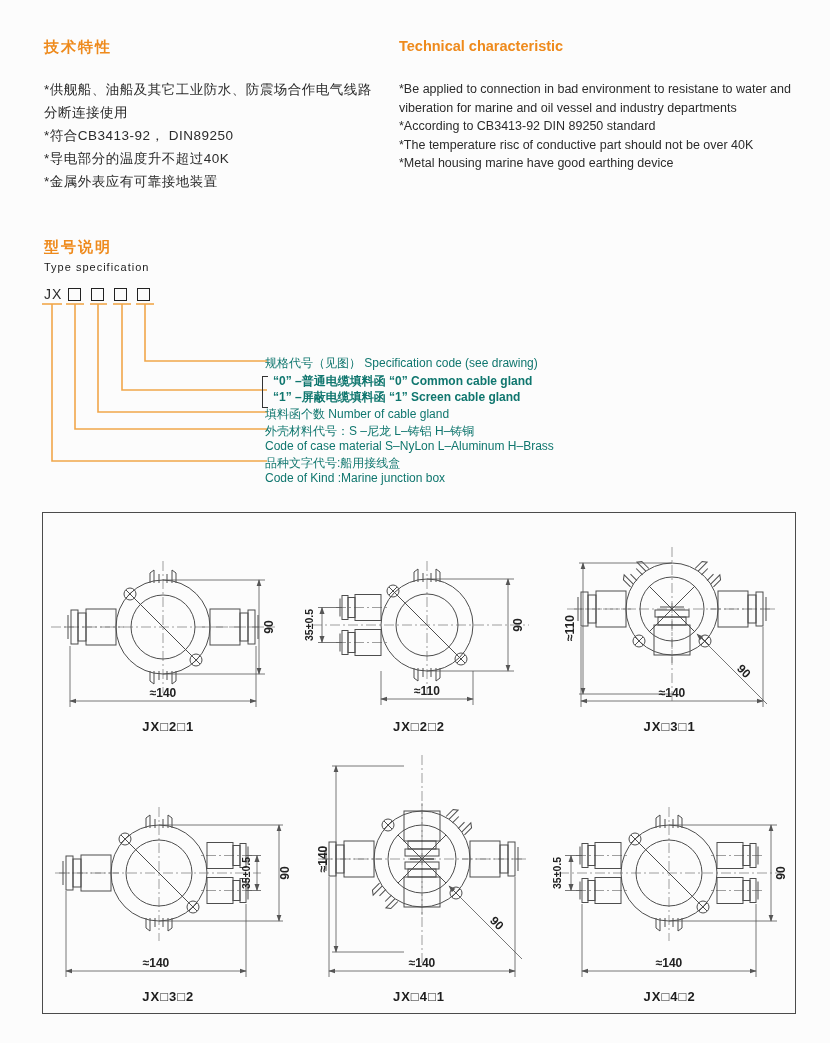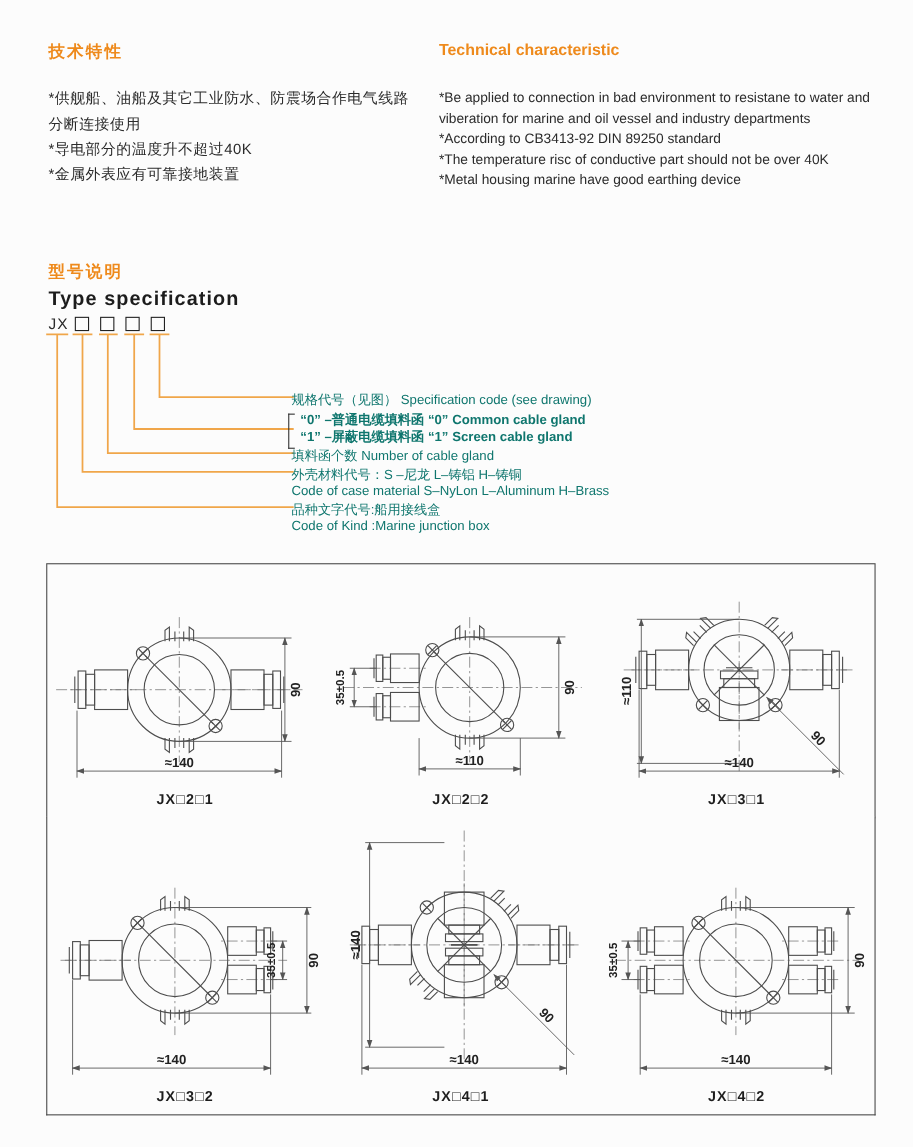--- a/index.html
+++ b/index.html
@@ -5,21 +5,21 @@
   html,body{margin:0;padding:0;}
   body{
     width:830px;height:1043px;position:relative;
     background:#fcfcfc;
     font-family:"Liberation Sans","DejaVu Sans",sans-serif;
     color:#2b2b2b;overflow:hidden;
   }
   .abs{position:absolute;}
   .head-orange{color:#ee8a1c;font-weight:bold;font-size:15px;letter-spacing:2px;}
   .head-orange-en{color:#ee8a1c;font-weight:bold;font-size:14.5px;}
-  .head-black{color:#1c1c1c;font-weight:bold;font-size:18px;letter-spacing:1px;}
+  .head-black{color:#1c1c1c;font-weight:normal;font-size:11px;letter-spacing:1px;}
   .bullets-zh{left:44px;top:78px;width:330px;font-size:13.5px;line-height:23px;letter-spacing:.5px;}
   .bullets-en{left:399px;top:80px;width:415px;font-size:12.5px;line-height:18.5px;}
   .model-jx{left:44px;top:286px;font-size:14px;font-weight:normal;letter-spacing:1px;}
   .sq{position:absolute;top:288px;width:11px;height:11px;border:1.5px solid #222;background:#fcfcfc;}
   .spec-line{position:absolute;left:265px;font-size:12px;white-space:nowrap;color:#0f766e;}
   .spec-ind{left:273px;font-weight:bold;}
   .bracket{position:absolute;left:262px;top:376px;width:5px;height:30px;
     border-left:1.5px solid #333;border-top:1.5px solid #333;border-bottom:1.5px solid #333;}
   .panel{position:absolute;left:42px;width:752px;border:1px solid #4b4b4b;background:#fcfcfc;
     display:flex;flex-direction:row;}
@@ -67,20 +67,21 @@
       <line x1="-4" y1="4" x2="4" y2="-4" class="stroke"></line>
     </g>
   </defs>
 </svg>
 
 <div class="abs head-orange" style="left:44px;top:38px">技术特性</div>
 <div class="abs head-orange-en" style="left:399px;top:38px">Technical characteristic</div>
 
 <div class="abs bullets-zh">
   <div>*供舰船、油船及其它工业防水、防震场合作电气线路分断连接使用</div>
+  <div>*符合CB3413-92， DIN89250</div>
   <div>*导电部分的温度升不超过40K</div>
   <div>*金属外表应有可靠接地装置</div>
 </div>
 <div class="abs bullets-en">
   <div>*Be applied to connection in bad environment to resistane to water and viberation for marine and oil vessel and industry departments</div>
   <div>*According to CB3413-92   DIN 89250 standard</div>
   <div>*The temperature risc of conductive part should not be over 40K</div>
   <div>*Metal housing marine have good earthing device</div>
 </div>
 

